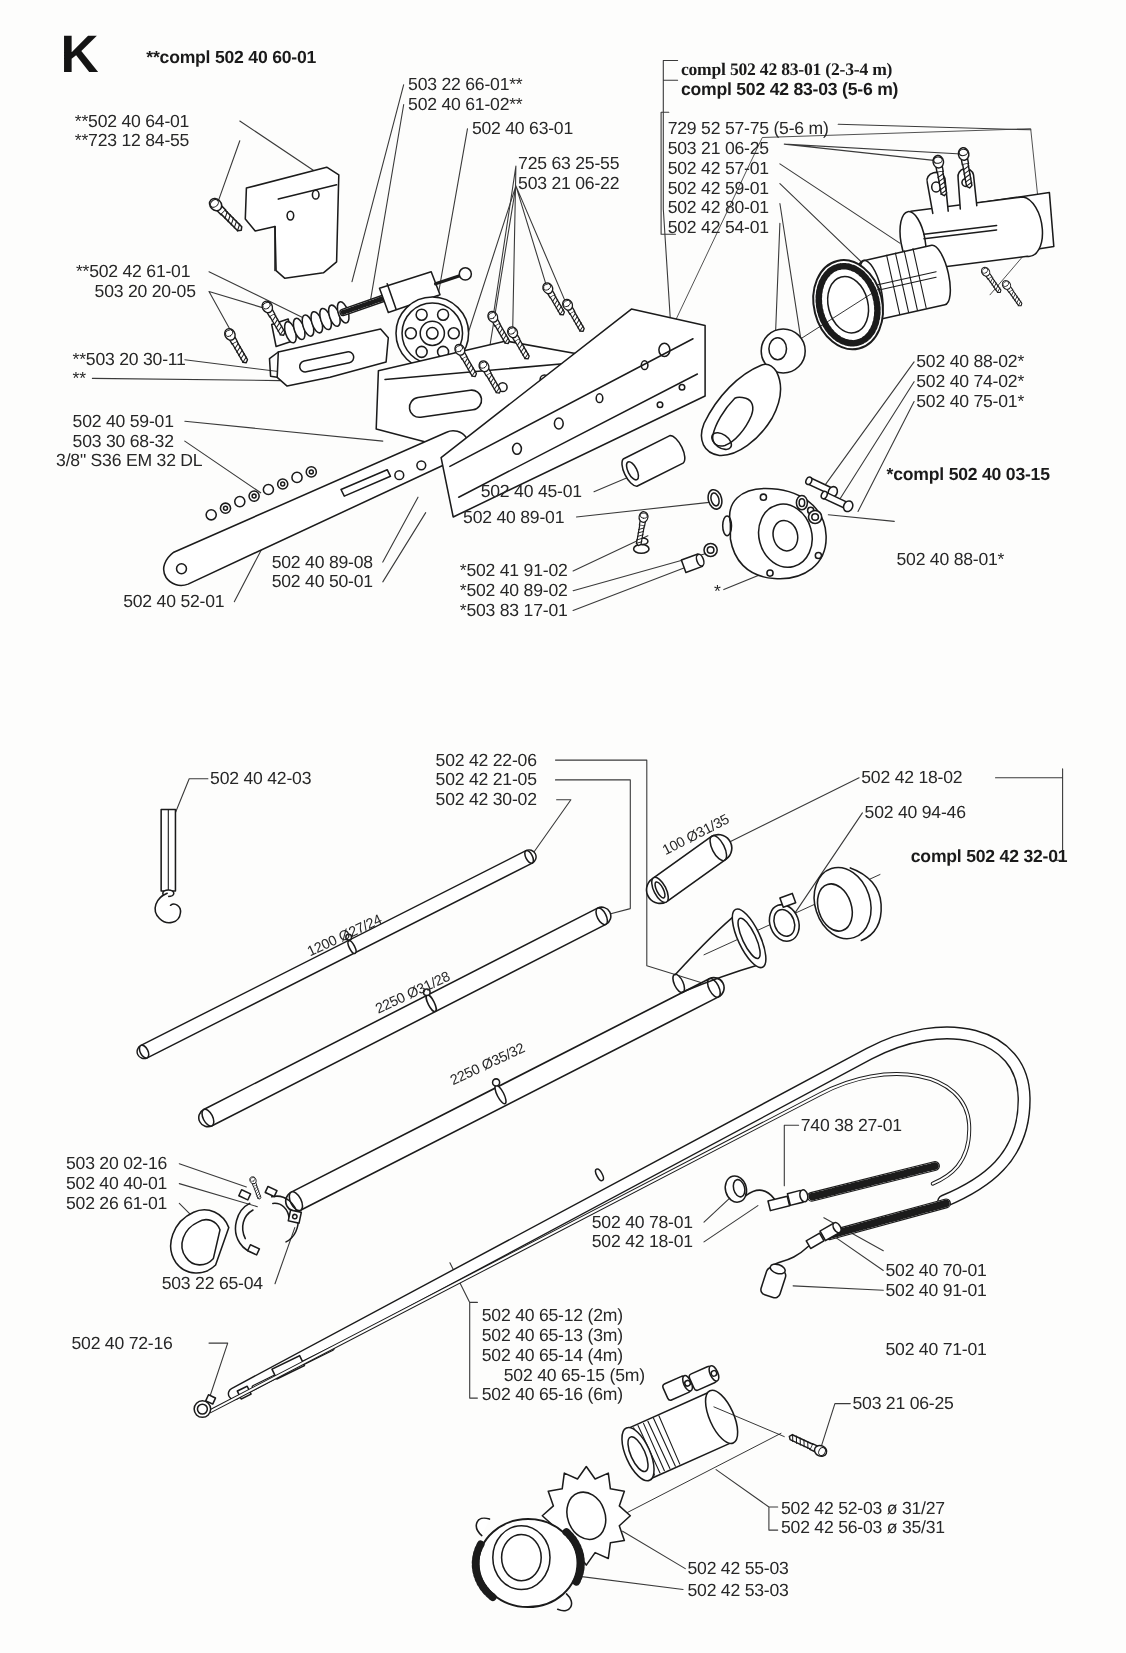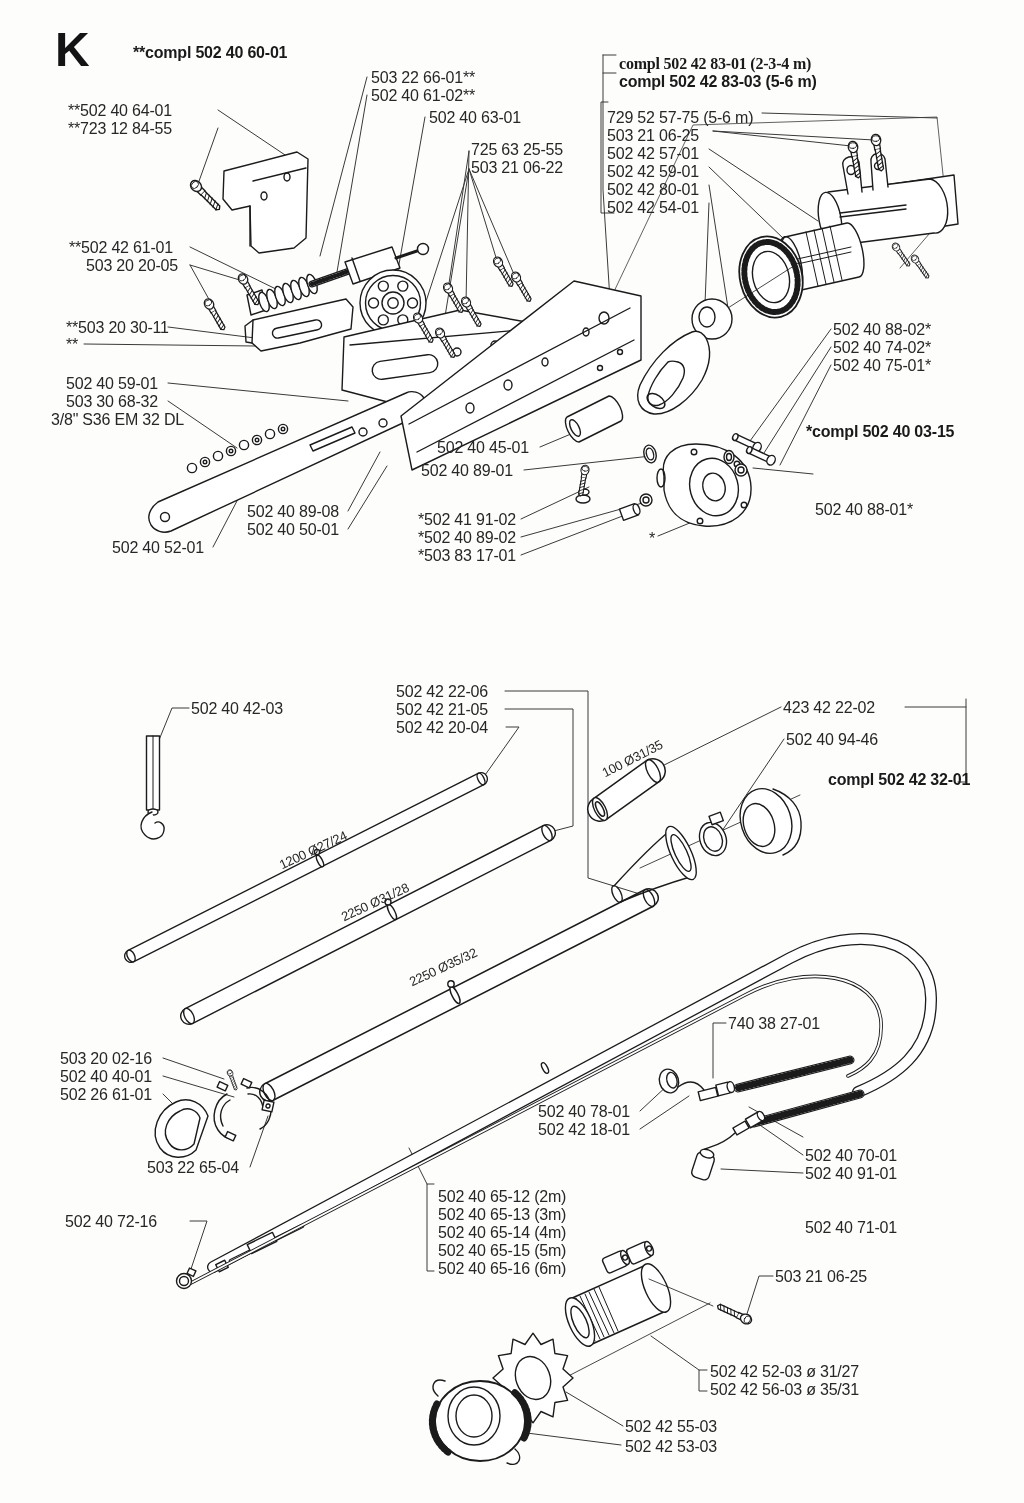--- a/index.html
+++ b/index.html
@@ -478,43 +478,43 @@
       <span class="lbl" style="left: 247px; top: 503px;">502 40 89-08</span>
       <span class="lbl" style="left: 247px; top: 521px;">502 40 50-01</span>
       <span class="lbl" style="left: 418px; top: 511px;">*502 41 91-02</span>
       <span class="lbl" style="left: 418px; top: 529px;">*502 40 89-02</span>
       <span class="lbl" style="left: 418px; top: 547px;">*503 83 17-01</span>
       <span class="lbl" style="left: 112px; top: 539px;">502 40 52-01</span>
       <span class="lbl" style="left: 649px; top: 530px;">*</span>
       <span class="lbl" style="left: 191px; top: 700px;">502 40 42-03</span>
       <span class="lbl" style="left: 396px; top: 683px;">502 42 22-06</span>
       <span class="lbl" style="left: 396px; top: 701px;">502 42 21-05</span>
-      <span class="lbl" style="left: 396px; top: 719px;">502 42 20-04</span>
-      <span class="lbl" style="left: 783px; top: 699px;">423 42 22-02</span>
+      <span class="lbl" style="left: 396px; top: 719px;">502 42 30-02</span>
+      <span class="lbl" style="left: 783px; top: 699px;">502 42 18-02</span>
       <span class="lbl" style="left: 786px; top: 731px;">502 40 94-46</span>
       <span class="lbl b" style="left: 828px; top: 771px;">compl 502 42 32-01</span>
       <span class="lbl" style="left: 603px; top: 765px; font-size: 13px; transform: rotate(-27deg);">100 Ø31/35</span>
       <span class="lbl" style="left: 280px; top: 857px; font-size: 13px; transform: rotate(-25deg);">1200 Ø27/24</span>
       <span class="lbl" style="left: 342px; top: 909px; font-size: 13px; transform: rotate(-25deg);">2250 Ø31/28</span>
       <span class="lbl" style="left: 410px; top: 974px; font-size: 13px; transform: rotate(-25deg);">2250 Ø35/32</span>
       <span class="lbl" style="left: 60px; top: 1050px;">503 20 02-16</span>
       <span class="lbl" style="left: 60px; top: 1068px;">502 40 40-01</span>
       <span class="lbl" style="left: 60px; top: 1086px; text-align: center;">502 26 61-01</span>
       <span class="lbl" style="left: 147px; top: 1159px;">503 22 65-04</span>
       <span class="lbl" style="left: 728px; top: 1015px;">740 38 27-01</span>
       <span class="lbl" style="left: 538px; top: 1103px;">502 40 78-01</span>
       <span class="lbl" style="left: 538px; top: 1121px;">502 42 18-01</span>
       <span class="lbl" style="left: 805px; top: 1172px; margin-top: 47px;">502 40 71-01</span>
       <span class="lbl" style="left: 805px; top: 1147px;">502 40 70-01</span>
       <span class="lbl" style="left: 805px; top: 1165px;">502 40 91-01</span>
       <span class="lbl" style="left: 65px; top: 1213px;">502 40 72-16</span>
       <span class="lbl" style="left: 438px; top: 1188px;">502 40 65-12 (2m)</span>
       <span class="lbl" style="left: 438px; top: 1206px;">502 40 65-13 (3m)</span>
       <span class="lbl" style="left: 438px; top: 1224px;">502 40 65-14 (4m)</span>
-      <span class="lbl" style="left: 438px; top: 1242px;">502 40 65-15 (5m)</span>
+      <span class="lbl" style="left: 458px; top: 1242px;">502 40 65-15 (5m)</span>
       <span class="lbl" style="left: 438px; top: 1260px;">502 40 65-16 (6m)</span>
       <span class="lbl" style="left: 775px; top: 1268px;">503 21 06-25</span>
       <span class="lbl" style="left: 710px; top: 1363px;">502 42 52-03 ø 31/27</span>
       <span class="lbl" style="left: 710px; top: 1381px;">502 42 56-03 ø 35/31</span>
       <span class="lbl" style="left: 625px; top: 1418px;">502 42 55-03</span>
       <span class="lbl" style="left: 625px; top: 1438px;">502 42 53-03</span>
     </div>
 
 </div>
 

